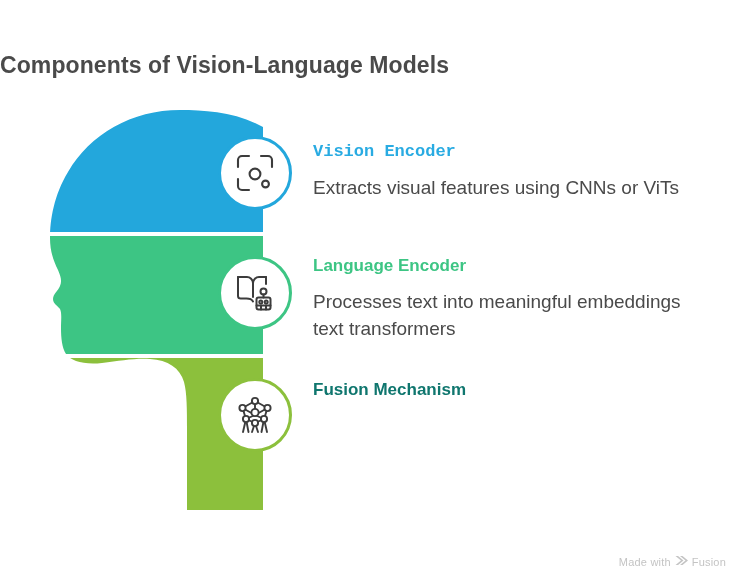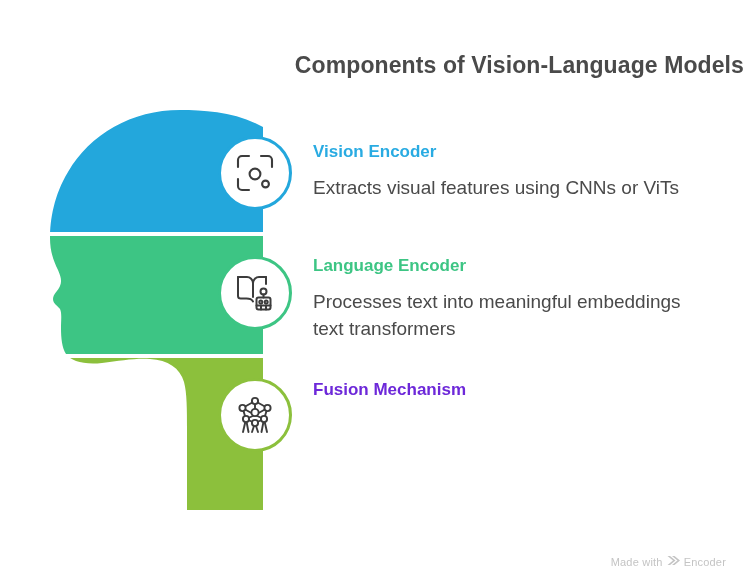--- a/index.html
+++ b/index.html
@@ -19,21 +19,21 @@
     left: 0;
     top: 0;
     width: 744px;
     height: 588px;
   }
   .page-title {
     position: absolute;
     left: 0;
     top: 52px;
     width: 744px;
-    text-align: right;
+    text-align: left;
     font-size: 23px;
     font-weight: bold;
     color: #4a4a4a;
     letter-spacing: 0.1px;
   }
   .head-svg {
     position: absolute;
     left: 40px;
     top: 110px;
     width: 250px;
@@ -70,23 +70,23 @@
     margin: 0 0 12px 0;
     line-height: 1.1;
   }
   .item-desc {
     font-size: 19px;
     color: #4a4a4a;
     line-height: 1.45;
     margin: 0;
     max-width: 375px;
   }
-  #title-vision   { color: #29abe2; }
+  #title-vision   { color: #29abe2; font-family: Liberation Mono, monospace; }
   #title-language { color: #3dc584; }
-  #title-fusion   { color: #6d28d9; }
+  #title-fusion   { color: #0f766e; }
 
   .watermark {
     position: absolute;
     right: 18px;
     bottom: 20px;
     display: flex;
     align-items: center;
     gap: 4px;
     font-size: 11px;
     color: #c4c4c4;
@@ -199,16 +199,16 @@
   </div>
 
   <div class="watermark">
     <span>Made with</span>
     <span class="wm-logo">
       <svg width="13" height="11" viewBox="0 0 13 11">
         <path d="M0.5 1 L6 5.5 L0.5 10 L3 10 L8.5 5.5 L3 1 Z" fill="#c4c4c4"></path>
         <path d="M5 1 L10.5 5.5 L5 10 L7.5 10 L13 5.5 L7.5 1 Z" fill="#c4c4c4"></path>
       </svg>
     </span>
-    <span>Encoder</span>
+    <span>Fusion</span>
   </div>
 
 </div>
 
 </body></html>

